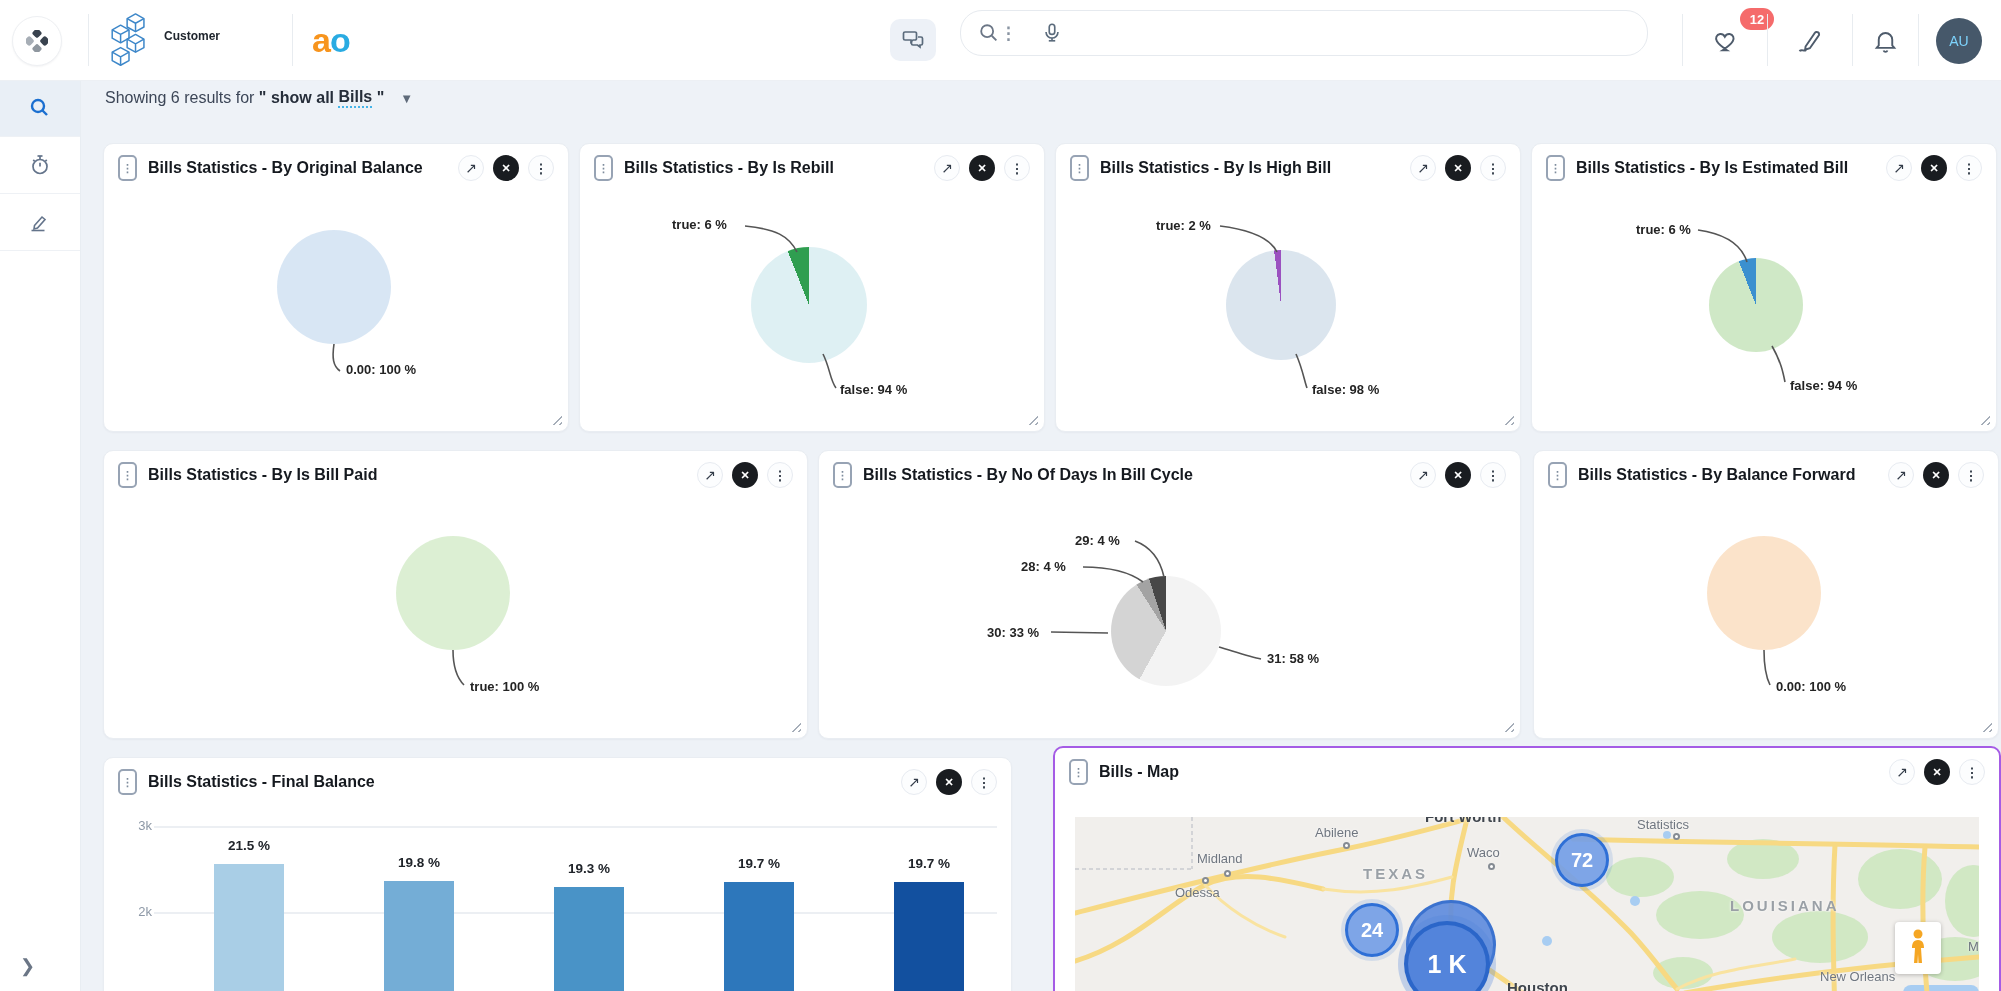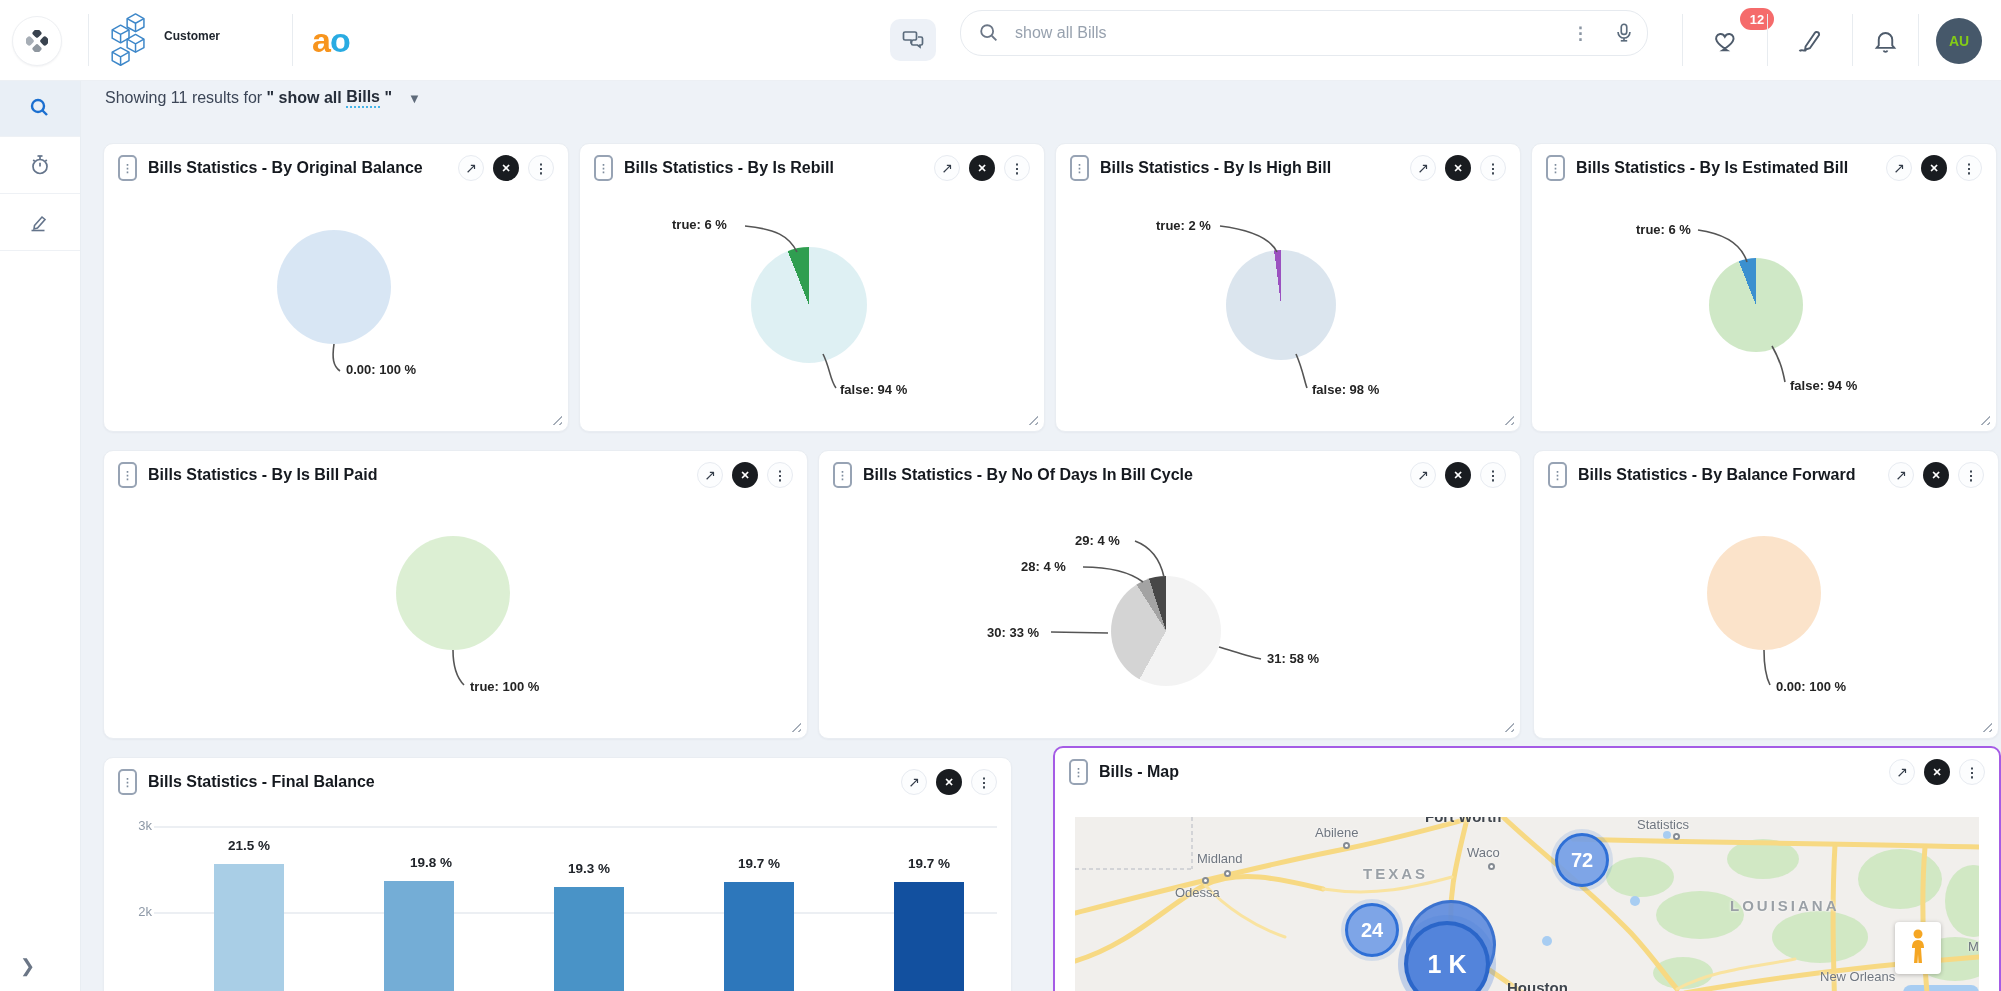--- a/index.html
+++ b/index.html
@@ -14,21 +14,21 @@
   #ao-logo{position:absolute;left:312px;top:21px;font-size:34px;font-weight:900;letter-spacing:-1px;}
   #ao-logo .a{color:#f7941d;} #ao-logo .o{color:#29abe2;}
   #chat-button{position:absolute;left:890px;top:19px;width:46px;height:42px;border-radius:10px;background:#edf1f7;display:flex;align-items:center;justify-content:center;cursor:pointer;}
   #search-pill{position:absolute;left:960px;top:10px;width:686px;height:44px;border:1px solid #e6eaef;border-radius:22px;background:#fff;display:flex;align-items:center;}
   #search-pill .mag{margin-left:17px;display:flex;}
   #search-input{border:0;outline:0;flex:1;margin-left:13px;font-size:16px;color:#97a1ae;font-family:"Liberation Sans",sans-serif;background:transparent;}
   #search-kebab{color:#8a95a3;font-size:17px;font-weight:bold;margin-right:24px;cursor:pointer;}
   #mic-icon{margin-right:12px;display:flex;cursor:pointer;}
   .tb-icon{position:absolute;top:28px;display:flex;cursor:pointer;color:#4e5b6b;}
   #fav-badge{position:absolute;left:1740px;top:8px;min-width:34px;height:22px;border-radius:11px;background:#f56b6b;color:#fff;font-size:13px;font-weight:bold;display:flex;align-items:center;justify-content:center;}
-  #avatar{position:absolute;left:1936px;top:18px;width:46px;height:46px;border-radius:50%;background:#46586a;color:#84cc16;font-size:14px;font-weight:bold;display:flex;align-items:center;justify-content:center;cursor:pointer;}
+  #avatar{position:absolute;left:1936px;top:18px;width:46px;height:46px;border-radius:50%;background:#46586a;color:#7dd3fc;font-size:14px;font-weight:normal;display:flex;align-items:center;justify-content:center;cursor:pointer;}
 
   
   #sidebar{position:absolute;left:0;top:80px;width:80px;height:911px;background:#fff;border-right:1px solid #e8edf2;z-index:30;}
   .sb-item{width:80px;height:56px;display:flex;align-items:center;justify-content:center;border-bottom:1px solid #eef1f5;cursor:pointer;}
   .sb-item.active{background:#e9eff6;}
   #sb-expand{position:absolute;left:20px;bottom:14px;color:#6b7686;font-size:18px;cursor:pointer;}
 
   
   #results-bar{position:absolute;left:105px;top:88px;font-size:16px;color:#3c4657;display:flex;align-items:center;white-space:pre;}
   #results-bar .b{font-weight:bold;color:#262e3a;}
@@ -111,21 +111,20 @@
       </svg>
     </div>
 
     <div id="search-pill">
       <span class="mag">
         <svg width="22" height="22" viewBox="0 0 24 24" fill="none" stroke="#6b7686" stroke-width="2">
             <circle cx="10" cy="10" r="6.5"></circle>
             <path d="M15 15l5 5"></path>
           </svg>
       </span>
-      <input id="search-input" readonly="" value="show all Bills" style="">
       <span id="search-kebab">⋮</span>
       <span id="mic-icon">
         <svg width="22" height="22" viewBox="0 0 24 24" fill="none" stroke="#5b6b7c" stroke-width="1.8">
             <rect x="9" y="2.5" width="6" height="11" rx="3"></rect>
             <path d="M5.5 11a6.5 6.5 0 0013 0"></path>
             <path d="M12 17.5v3"></path>
             <path d="M8.5 20.5h7"></path>
           </svg>
       </span>
     </div>
@@ -174,21 +173,21 @@
     <div class="sb-item">
       <svg width="24" height="24" viewBox="0 0 24 24" fill="none" stroke="#64748b" stroke-width="1.6">
           <path d="M6.5 15.5L14 7l3 2.5-7.5 8.5-3.5 1z"></path>
           <path d="M3.5 20.5h13"></path>
         </svg>
     </div>
     <span id="sb-expand">❯</span>
   </div>
 
   <div id="results-bar">
-    <span>Showing 11 results for</span><span> </span>
+    <span>Showing 6 results for</span><span> </span>
     <span class="b">" show all</span><span> </span>
     <span class="link">Bills</span><span> </span>
     <span class="b">"</span>
     <span id="results-caret">▼</span>
   </div>
 
   <div class="card" id="card0" style="left:103px;top:143px;width:464px;height:287px">
     <div class="chead">
       <span class="handle">⋮</span>
       <span class="ctitle">Bills Statistics - By Original Balance</span>
@@ -337,21 +336,21 @@
       </span>
     </div>
     <div style="position:absolute;inset:0">
       <div class="bgrid" style="top:68px"></div>
       <div class="bgrid" style="top:154px"></div>
       <span class="tick" style="top:60px">3k</span>
       <span class="tick" style="top:146px">2k</span>
     <div class="bar" style="left: 110px; top: 106px; height: 214px; background: rgb(169, 206, 230);"></div>
         <div class="bar-val" style="left: 65px; top: 80px;">21.5 %</div>
         <div class="bar" style="left: 280px; top: 123px; height: 197px; background: rgb(116, 173, 214);"></div>
-        <div class="bar-val" style="left: 247px; top: 97px;">19.8 %</div>
+        <div class="bar-val" style="left: 235px; top: 97px;">19.8 %</div>
         <div class="bar" style="left: 450px; top: 129px; height: 191px; background: rgb(73, 147, 199);"></div>
         <div class="bar-val" style="left: 405px; top: 103px;">19.3 %</div>
         <div class="bar" style="left: 620px; top: 124px; height: 196px; background: rgb(45, 119, 187);"></div>
         <div class="bar-val" style="left: 575px; top: 98px;">19.7 %</div>
         <div class="bar" style="left: 790px; top: 124px; height: 196px; background: rgb(18, 80, 159);"></div>
         <div class="bar-val" style="left: 745px; top: 98px;">19.7 %</div>
       </div>
   </div>
 
   <div class="card" id="card8" style="left:1053px;top:746px;width:944px;height:310px;overflow:hidden">

